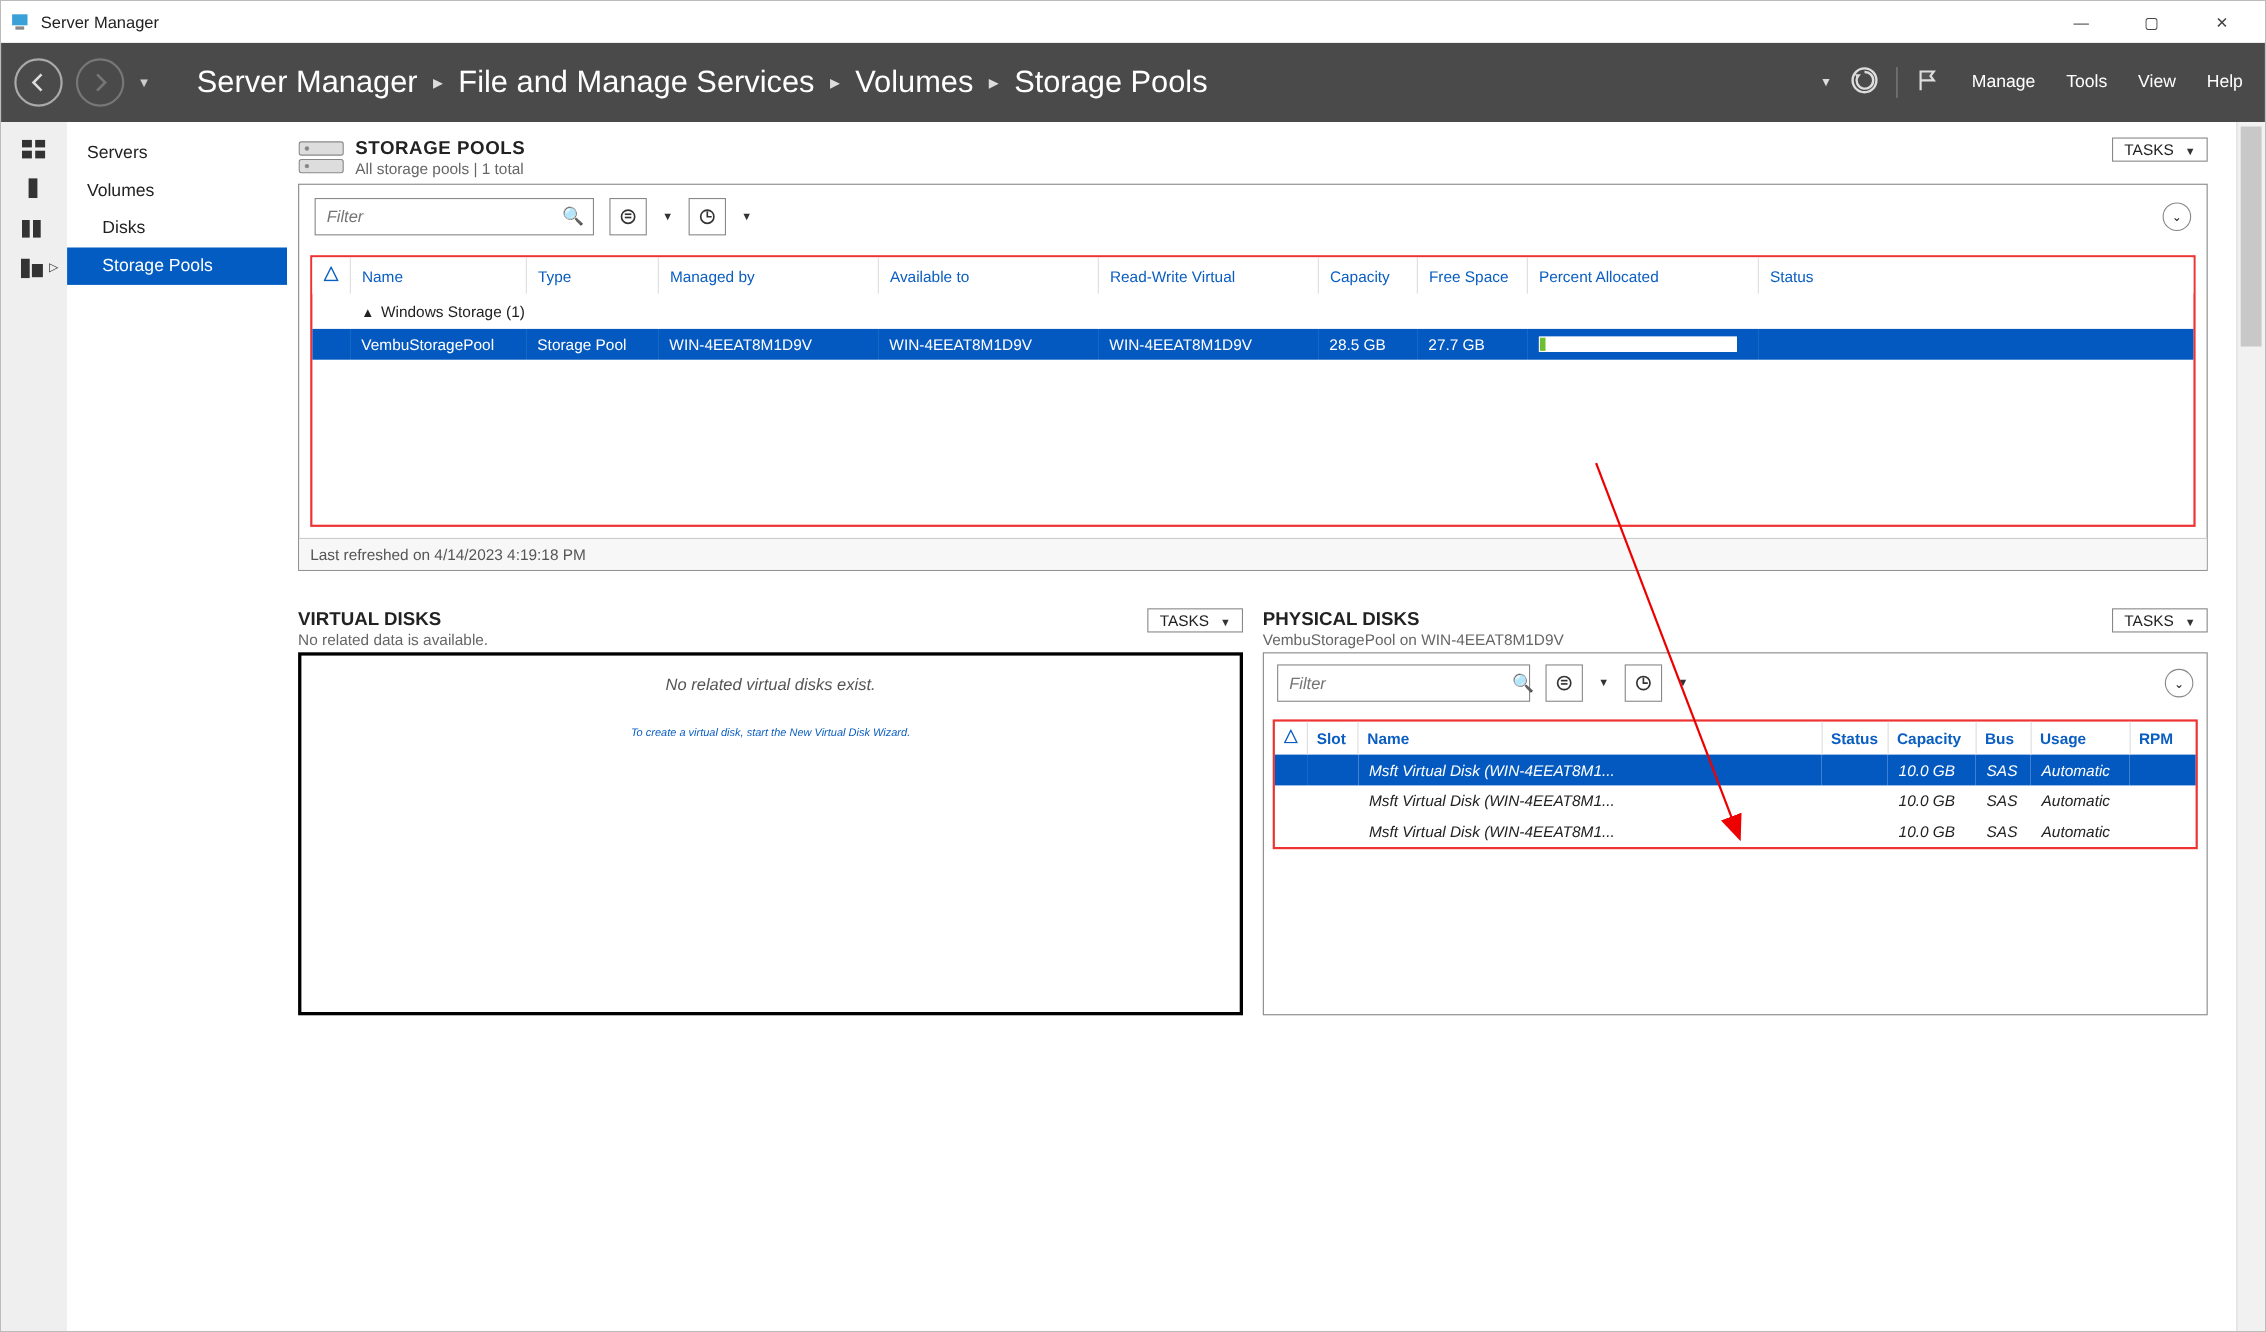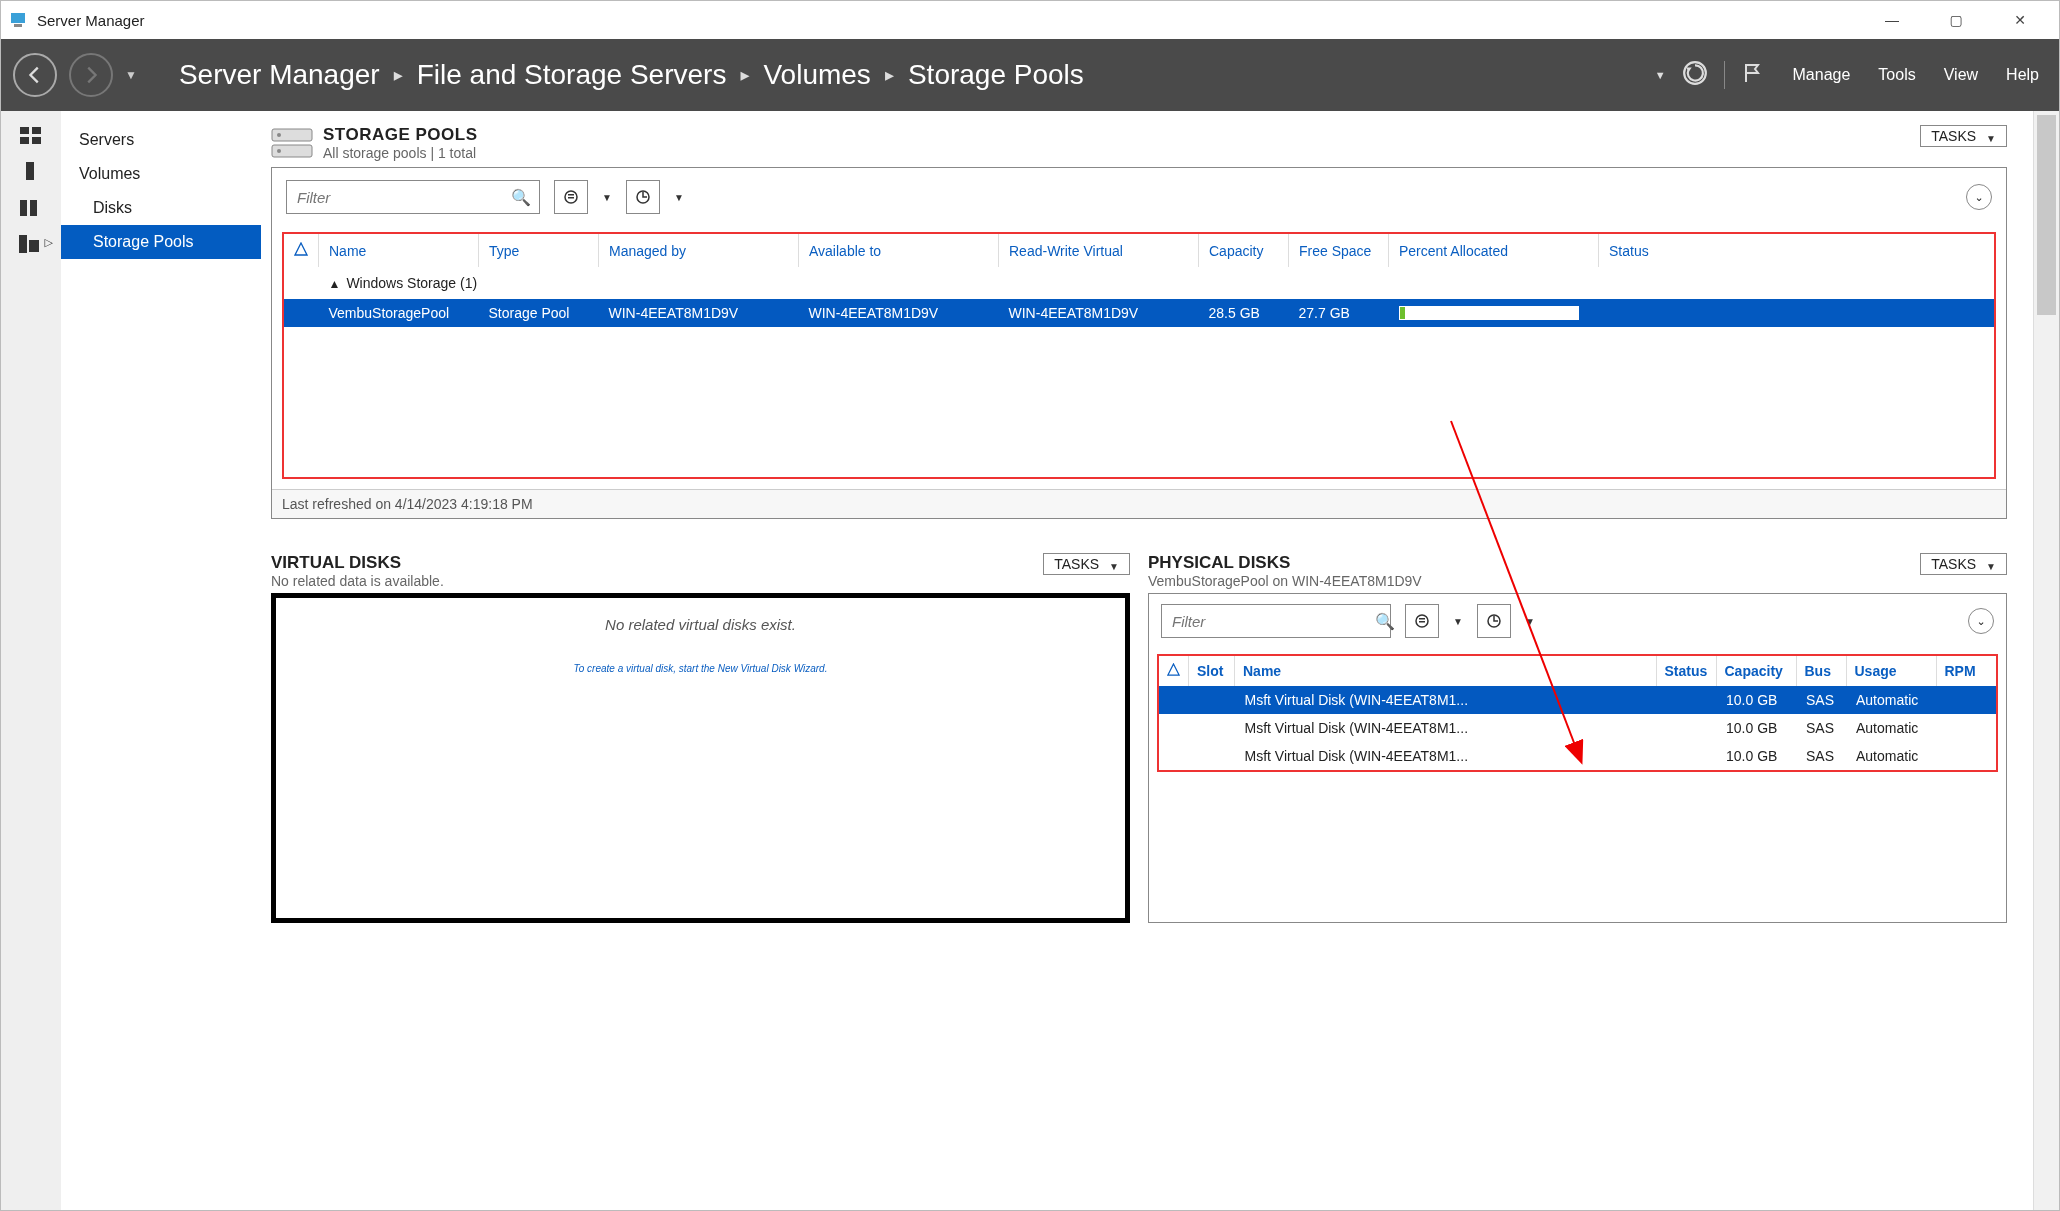--- a/index.html
+++ b/index.html
@@ -61,30 +61,30 @@
   .data-row td { padding: 6px 10px; color:#fff; background:#0359c0; }
   .bar-alloc { width: 180px; height: 14px; background: #fff; border:1px solid #fff; position:relative; }
   .bar-alloc .fill { position:absolute; left:0; top:0; bottom:0; background:#6dbf2d; }
   .footer-note { border-top: 1px solid #ccc; padding: 6px 10px; color:#555; font-size:14px; background:#f7f7f7; }
   
   .bottom-row { display: flex; gap: 18px; margin-top: 34px; }
   .half { flex: 1; display: flex; flex-direction: column; }
   .half-header { display: flex; align-items: flex-start; justify-content: space-between; margin-bottom: 4px; }
   .half-title { font-size: 17px; font-weight: bold; }
   .half-sub { font-size: 14px; color: #666; }
-  .vd-box { flex:1; border:5px solid #000000; min-height: 330px; display:flex; flex-direction:column; align-items:center; padding-top: 18px; gap: 30px; }
+  .vd-box { flex:1; border:3px solid #000000; min-height: 330px; display:flex; flex-direction:column; align-items:center; padding-top: 18px; gap: 30px; }
   .vd-msg1 { color: #555; font-style: italic; font-size: 15px; }
   .vd-msg2 { color: #0a5ec1; font-style: italic; font-size: 10px; }
   
   .pd-box { flex:1; border:1px solid #888; min-height: 330px; }
   .pd-tbl-wrap { border: 2px solid #e33; margin: 6px 8px; }
   .pd-tbl { width:100%; border-collapse: collapse; font-size:14px; }
   .pd-tbl th { text-align:left; font-weight:bold; color:#0a5ec1; padding: 7px 8px; border-right:1px solid #ddd; white-space:nowrap; }
   .pd-tbl th:last-child{border-right:0;}
-  .pd-row td { padding: 6px 10px; }
+  .pd-row td { padding: 6px 10px; font-style: italic; }
   .pd-row.sel td { background:#0359c0; color:#fff; }
   
   .arrow-svg { position:absolute; pointer-events:none; }
   
   .right-scroll { width: 26px; background:#f1f1f1; border-left:1px solid #ddd; position:relative; }
   .right-scroll .thumb { position:absolute; left:3px; right:3px; top:4px; height:200px; background:#c8c8c8; }
 </style>
 </head>
 <body>
 
@@ -122,21 +122,21 @@
       </div>
       <div class="nav-circle disabled">
         <svg width="22" height="22" viewBox="0 0 24 24">
             <path d="M9 4 L17 12 L9 20" stroke="#777" stroke-width="2.5" fill="none"></path>
           </svg>
       </div>
       <span style="color:#ccc;font-size:12px;">▼</span>
       <div class="breadcrumb">
         <span>Server Manager</span>
         <span class="crumb-sep">▸</span>
-        <span>File and Storage Servers</span>
+        <span>File and Manage Services</span>
         <span class="crumb-sep">▸</span>
         <span>Volumes</span>
         <span class="crumb-sep">▸</span>
         <span>Storage Pools</span>
       </div>
     </div>
     <div class="topbar-right">
       <div class="topbar-icons">
         <span style="font-size:11px;">▼</span>
         <span>

